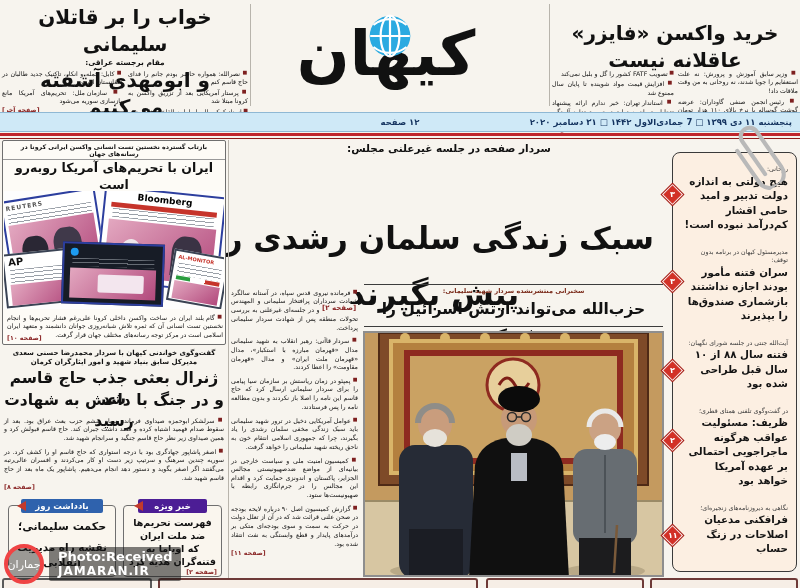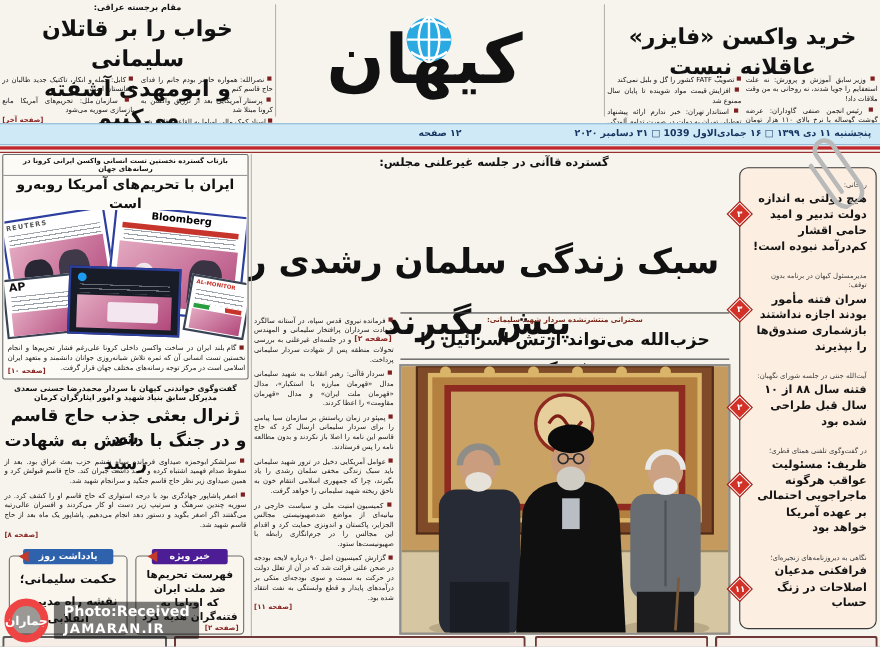--- a/index.html
+++ b/index.html
@@ -23,30 +23,30 @@
 .lbl::before{content:"";position:absolute;left:-9px;top:2px;border:5px solid transparent;border-right:9px solid #c33a2b}
 .sbitem{position:relative;margin-bottom:16px}
 .sbk{font-size:6.3px;line-height:8.5px;color:#3a3a3a;text-align:right}
 .sbt{font-size:10.3px;line-height:14.5px;font-weight:bold;text-align:right;color:#141414}
 .strip{position:absolute;top:578px;height:12px;background:#f6eee6;border:2px solid #6e3a38;border-bottom:none;border-radius:3px 3px 0 0}
 .card{position:absolute;background:#fff;border:2px solid #2c3e9e;overflow:hidden}
 .lines{background:repeating-linear-gradient(#9aa0a8 0,#9aa0a8 1px,transparent 1px,transparent 4px)}
 .pink{background:linear-gradient(135deg,#e3a8c0,#b2497c)}
 .wm{position:absolute;left:4px;top:544px;display:flex;align-items:center;gap:5px;z-index:9;direction:ltr}
 .wm .bar{background:rgba(20,20,20,.55);color:#fff;padding:3px 9px;border-radius:2px;font-weight:bold;line-height:1.15}
-.wm .circle{width:40px;height:40px;border:7px solid #ef4444;border-radius:50%;background:rgba(40,40,40,.45);color:#fff;display:flex;align-items:center;justify-content:center;font-size:11px;font-weight:bold}
+.wm .circle{width:40px;height:40px;border:4px solid #ef4444;border-radius:50%;background:rgba(40,40,40,.45);color:#fff;display:flex;align-items:center;justify-content:center;font-size:11px;font-weight:normal}
 </style>
 </head>
 <body>
 
 <div class="page">
 
   <div class="abs" style="left:2px;top:2px;width:246px;height:108px">
+    <div class="c b" style="font-size:20px;line-height:27px;margin-top:2px">خواب را بر قاتلان سلیمانی</div>
     <div class="c b" style="font-size:7.5px">مقام برجسته عراقی:</div>
-    <div class="c b" style="font-size:20px;line-height:27px;margin-top:2px">خواب را بر قاتلان سلیمانی</div>
     <div class="c b" style="font-size:20px;line-height:27px">و ابومهدی آشفته می‌کنیم</div>
     <div class="abs" style="right:0;top:66px;width:120px">
       <div class="bl t6">نصرالله: همواره حاضر بودم جانم را فدای حاج قاسم کنم</div>
       <div class="bl t6">پرستار آمریکایی بعد از تزریق واکسن به کرونا مبتلا شد</div>
       <div class="bl t6">اسناد کمک مالی اوباما به القاعده فاش شد</div>
     </div>
     <div class="abs" style="left:0;top:66px;width:120px">
       <div class="bl t6">کابل: حمله و انکار، تاکتیک جدید طالبان در افغانستان است</div>
       <div class="bl t6">سازمان ملل: تحریم‌های آمریکا مانع بازسازی سوریه می‌شود</div>
       <div class="l t6 mref">[صفحه آخر]</div>
@@ -82,27 +82,27 @@
     </div>
     <div class="abs" style="left:0;top:66px;width:122px">
       <div class="bl t6">تصویب FATF کشور را گل و بلبل نمی‌کند</div>
       <div class="bl t6">افزایش قیمت مواد شوینده تا پایان سال ممنوع شد</div>
       <div class="bl t6">استاندار تهران: خبر ندارم ارائه پیشنهاد تعطیلی تهران به دولت در صورت تداوم آلودگی هوا</div>
       <div class="l t6 mref">[صفحات ۱۰ و ۴]</div>
     </div>
   </div>
 
   <div class="abs" style="left:0;top:112px;width:800px;height:20px;background:#cfe9f7;border-top:1px solid #8fb8d4;border-bottom:1px solid #8fb8d4;color:#14335f">
-    <div class="abs b" style="right:8px;top:4px;font-size:8.5px">پنجشنبه ۱۱ دی ۱۳۹۹ □ ۱۶ جمادی‌الاول 1039 □ ۳۱ دسامبر ۲۰۲۰</div>
+    <div class="abs b" style="right:8px;top:4px;font-size:8.5px">پنجشنبه ۱۱ دی ۱۳۹۹ □ 7 جمادی‌الاول ۱۴۴۲ □ ۳۱ دسامبر ۲۰۲۰</div>
     <div class="abs b c" style="left:360px;top:4px;width:80px;font-size:8.5px">۱۲ صفحه</div>
   </div>
   <div class="abs" style="left:0;top:133px;width:800px;height:3px;background:#c0272d"></div>
   <div class="abs" style="left:0;top:137.5px;width:800px;height:1px;background:#8e1b1b"></div>
 
-  <div class="abs c b" style="left:232px;top:142px;width:434px;font-size:10.5px">گسترده قاآنی در جلسه غیرعلنی مجلس:</div>
+  <div class="abs c b" style="left:232px;top:142px;width:434px;font-size:10.5px">سردار صفحه در جلسه غیرعلنی مجلس:</div>
   <div class="abs c b" style="left:210px;top:210px;width:448px;font-size:31px;line-height:56px">سبک زندگی سلمان رشدی را پیش بگیرند</div>
 
   <div class="abs rule" style="left:364px;top:284px;width:299px"></div>
   <div class="abs c b" style="left:364px;top:287px;width:299px;font-size:6.5px;color:#7a2a1a">سخنرانی منتشرنشده سردار شهید سلیمانی:</div>
   <div class="abs c b" style="left:364px;top:296px;width:299px;font-size:15.5px;line-height:26px">حزب‌الله می‌تواند ارتش اسرائیل را دفن کند</div>
   <div class="abs rule" style="left:364px;top:326px;width:299px"></div>
   <div class="abs t7 mref" style="left:320px;top:304px;background:#f7f4ee;padding:0 2px;z-index:3">[صفحه ۲]</div>
 
   <div class="abs" style="left:363px;top:331px;width:301px;height:246px;border:2px solid #8e8e8e;background:#cbb48e">
     <svg width="297" height="242" viewBox="0 0 297 242">

